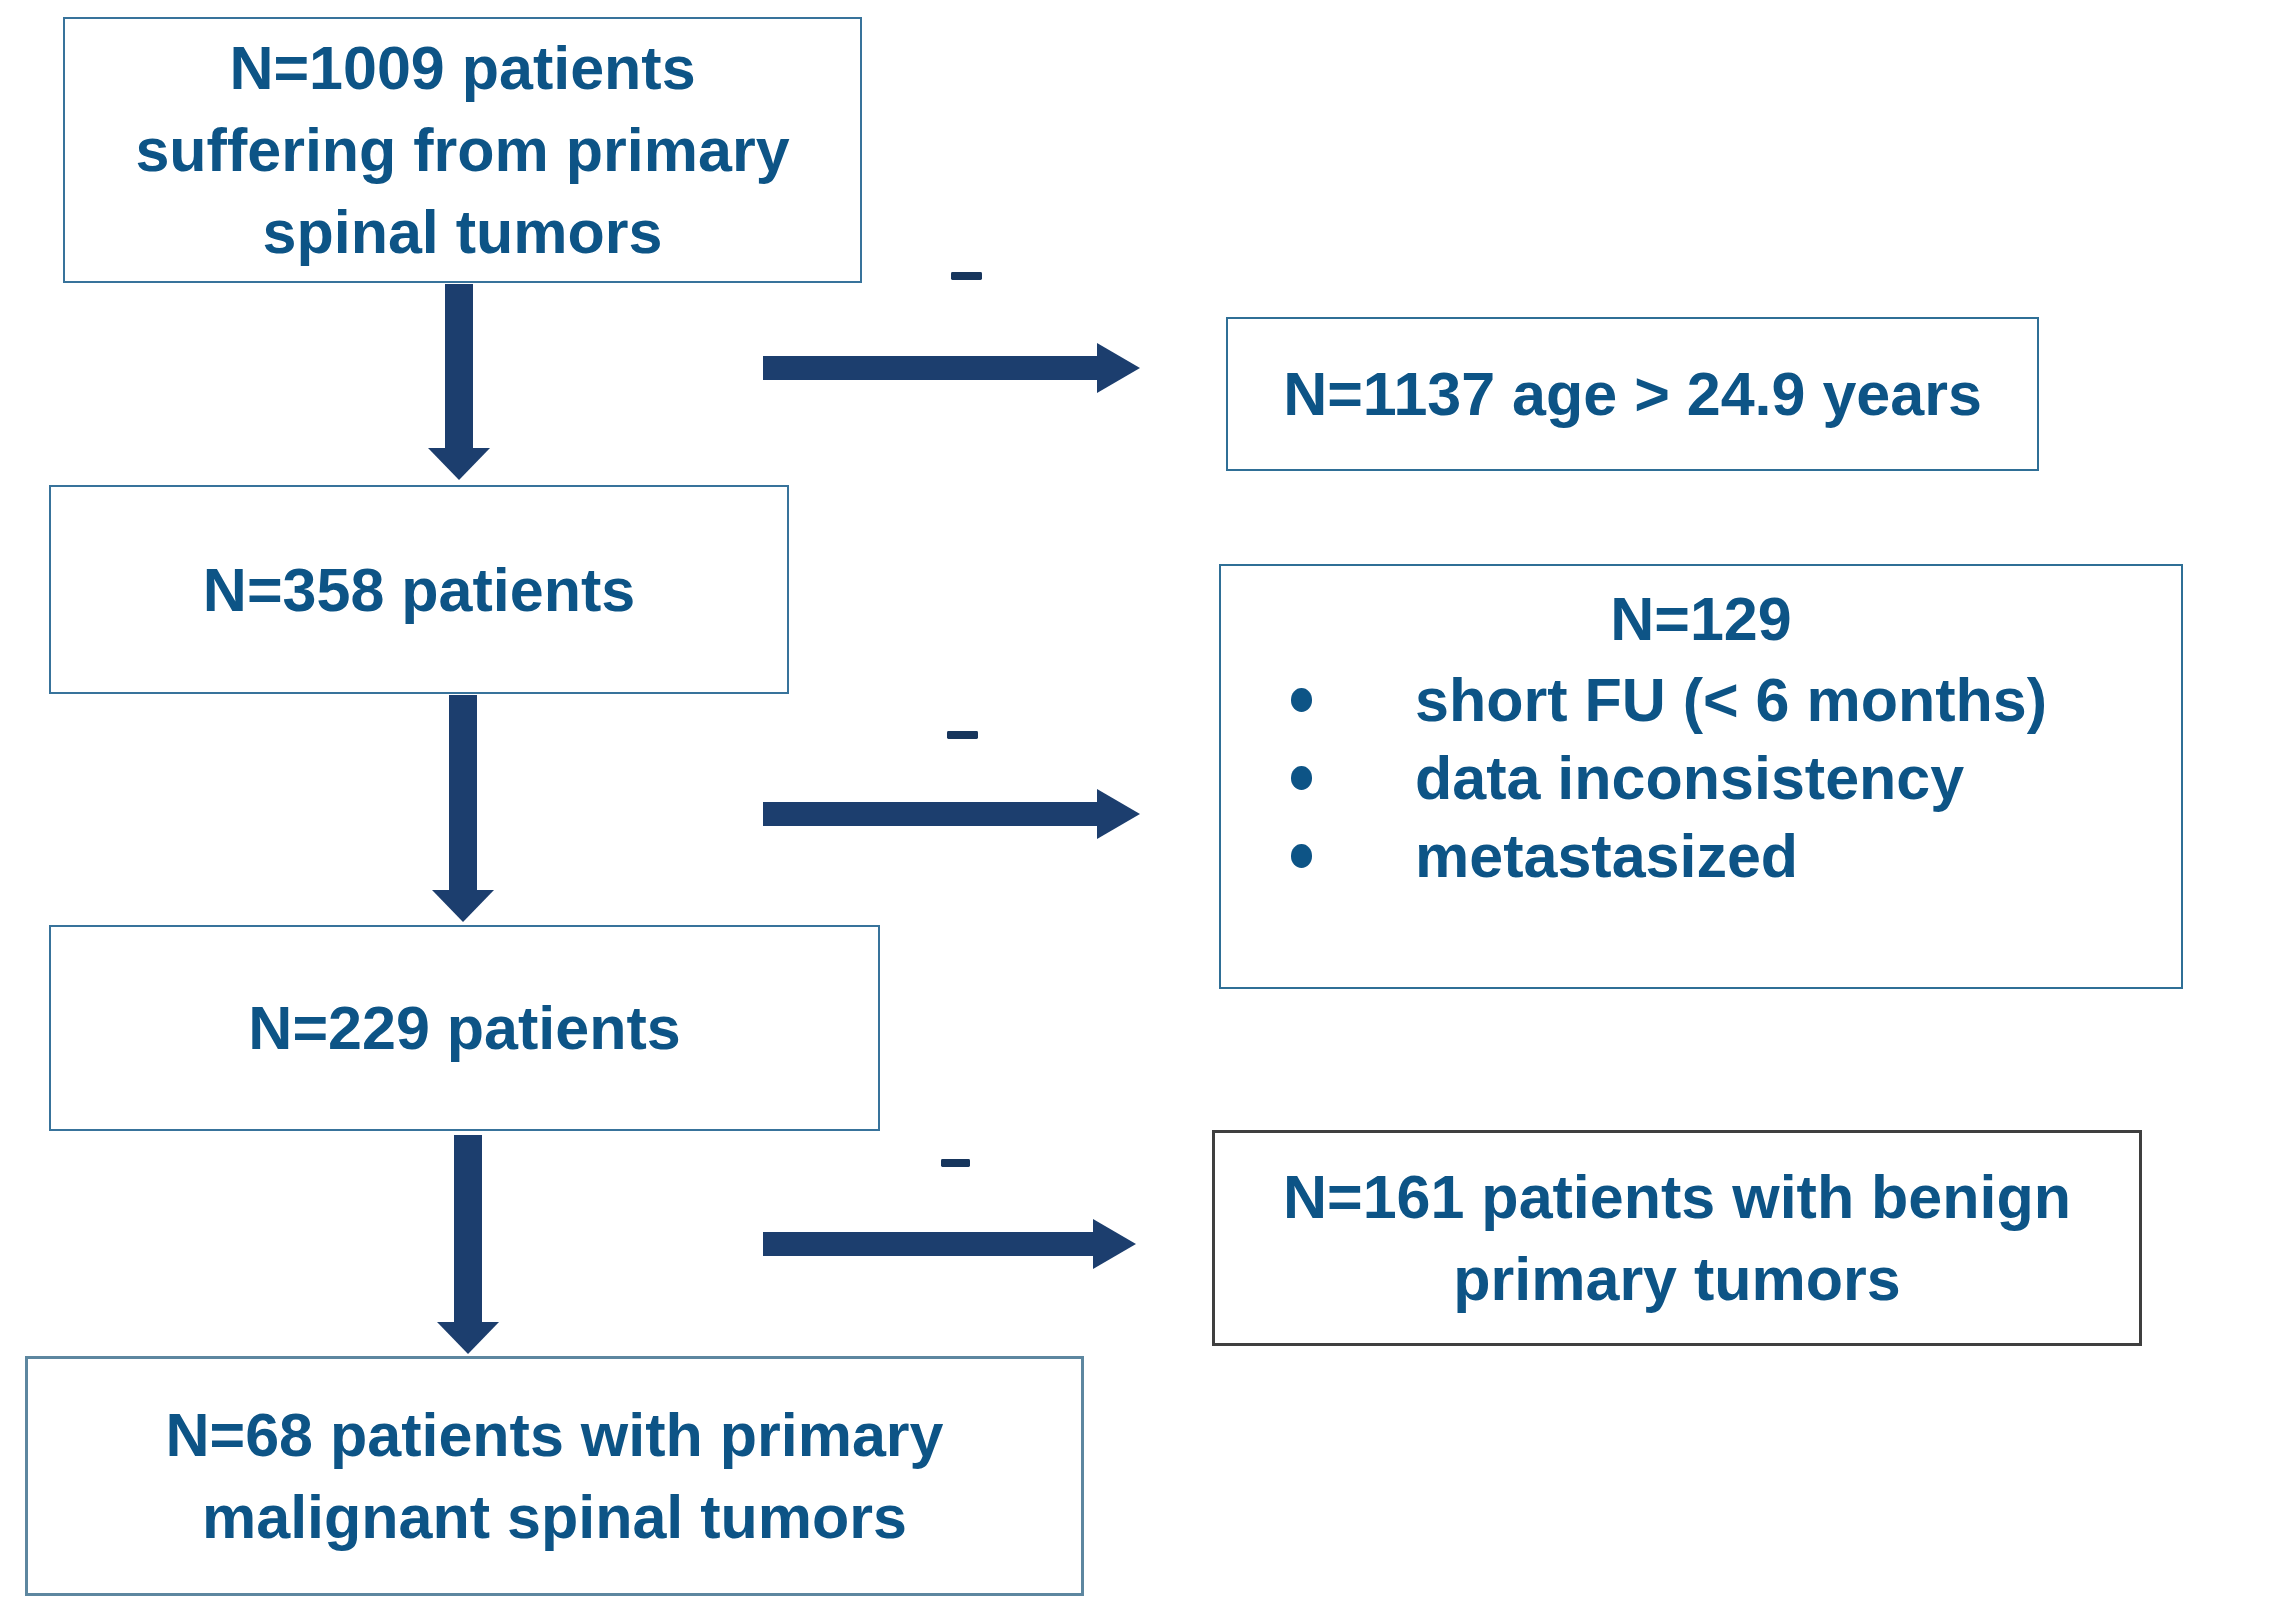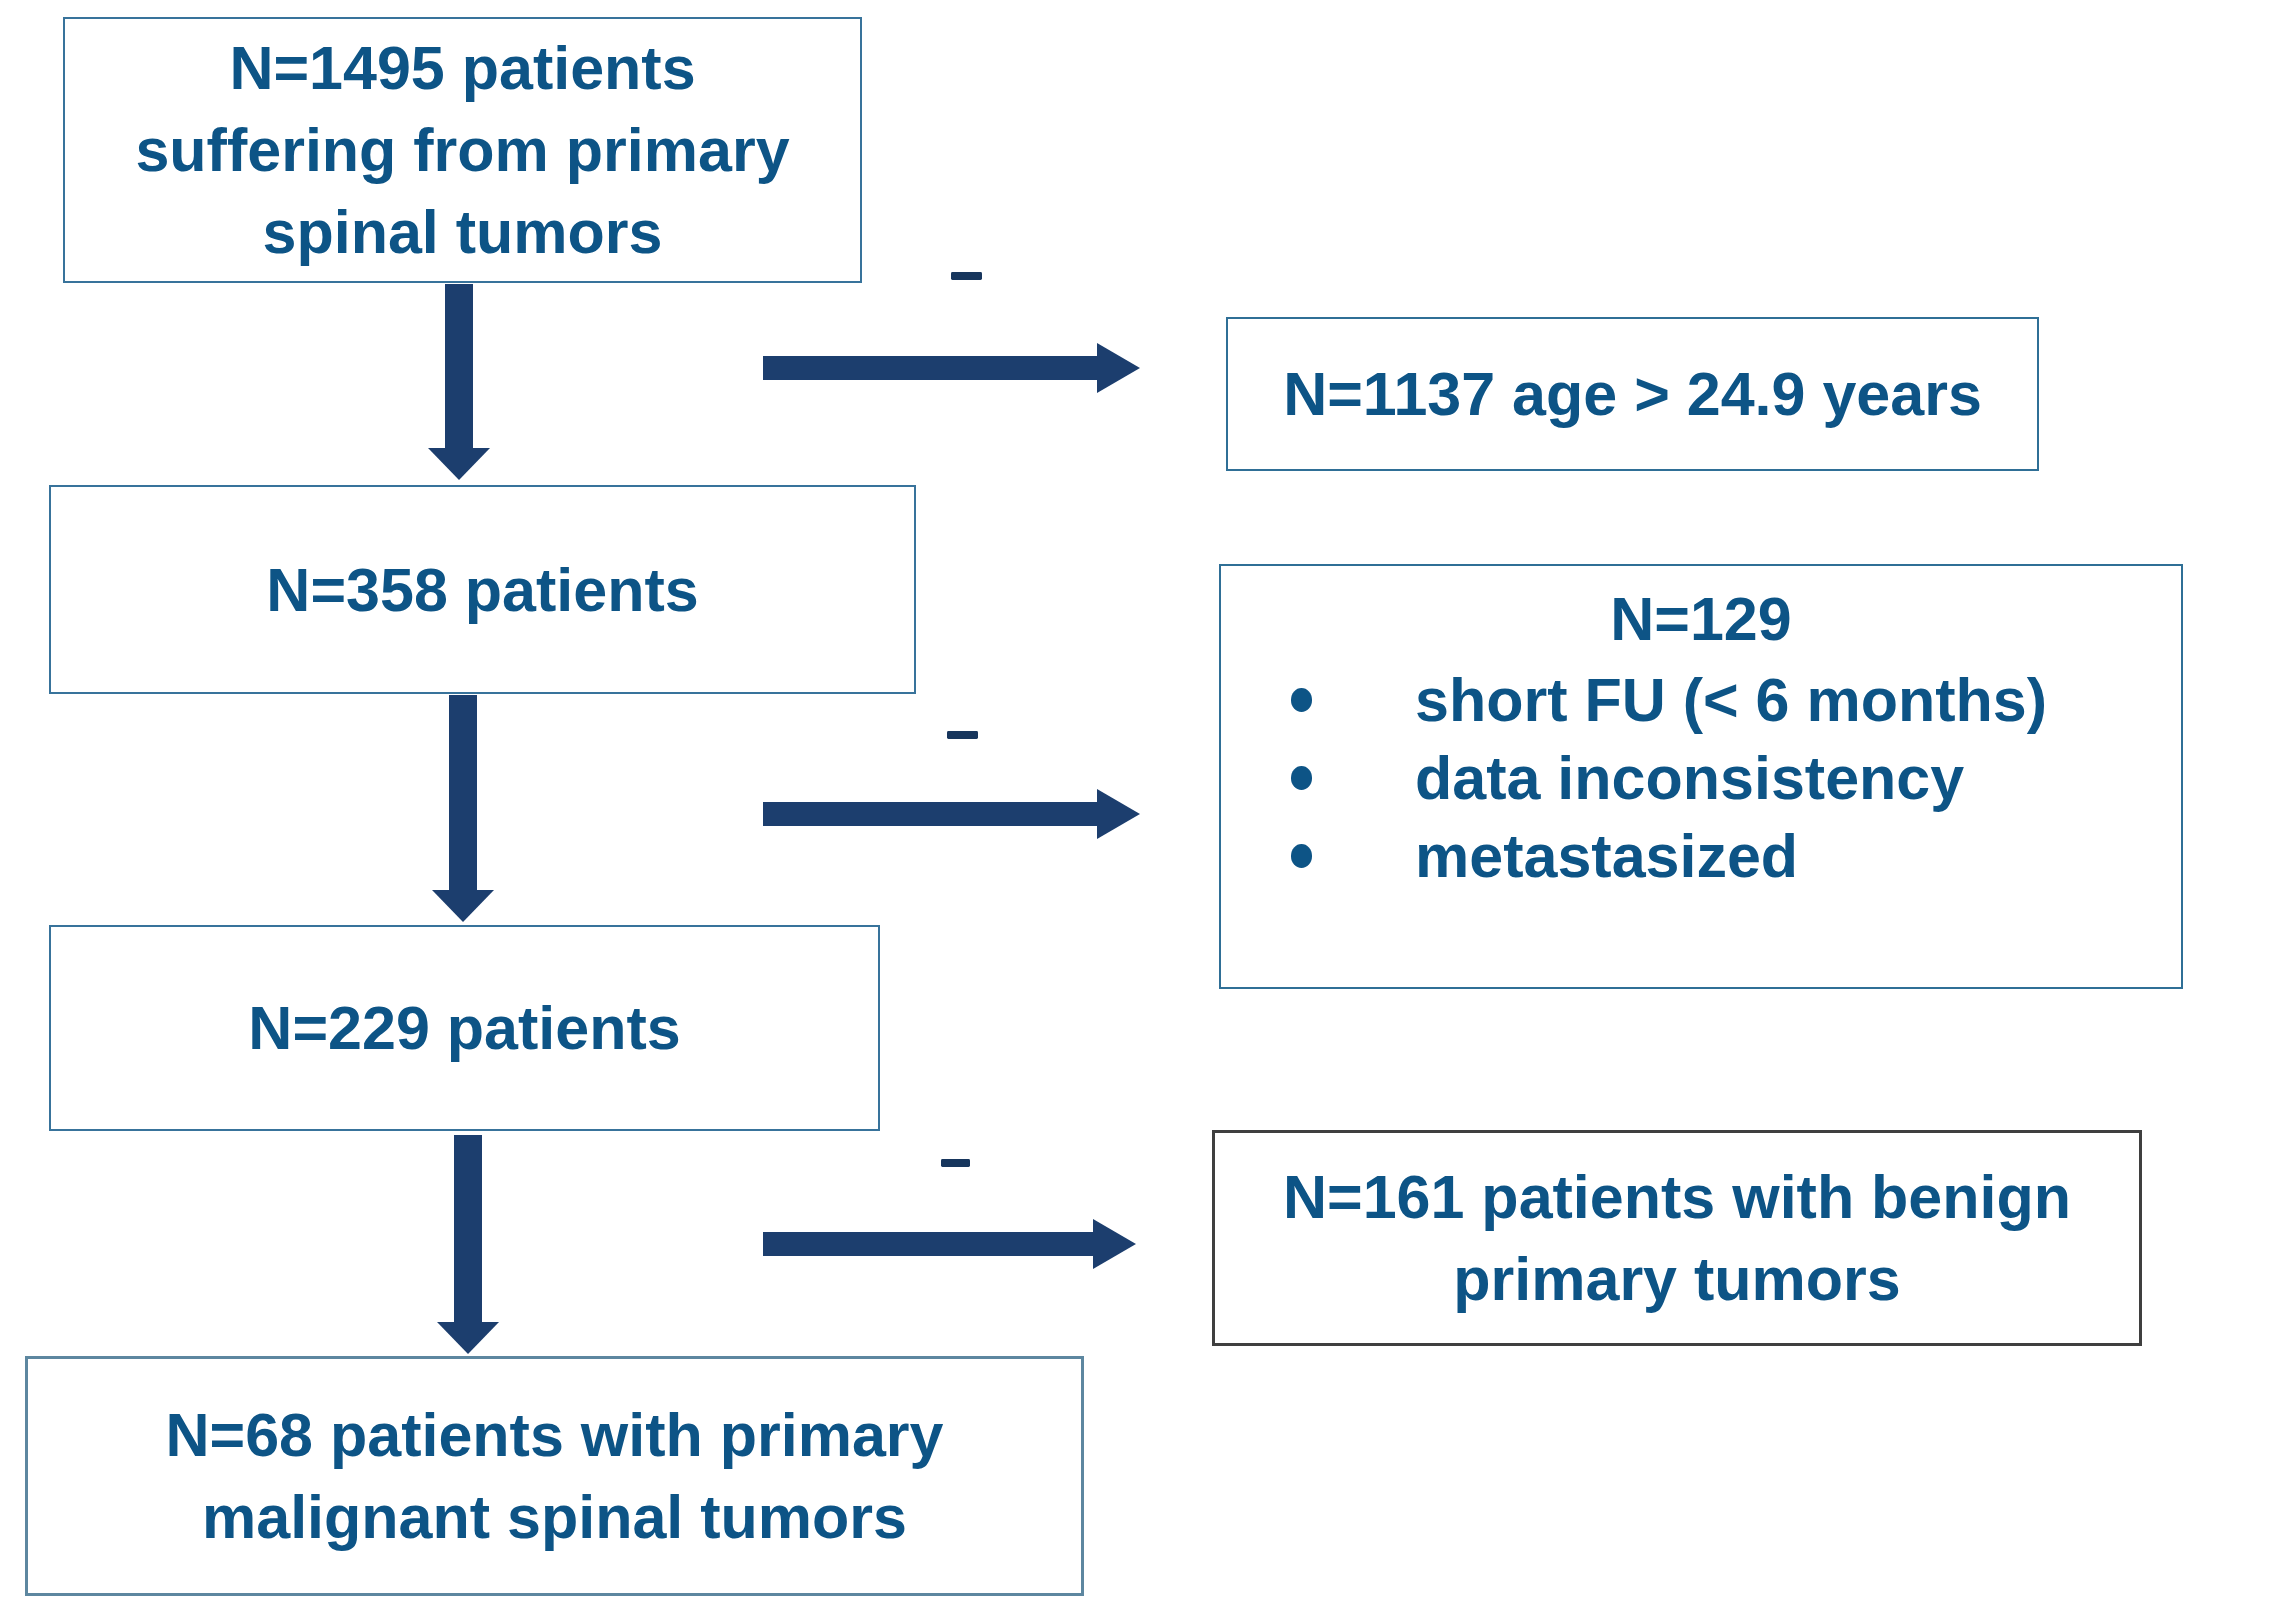--- a/index.html
+++ b/index.html
@@ -29,21 +29,21 @@
   }
   .box .line {
     font-size: 61px;
     line-height: 82px;
     white-space: nowrap;
   }
   .blue-border  { border: 2.8px solid #38739b; }
   .blue-border2 { border: 2.8px solid #2f6f96; }
 
   .box-a { left: 63px;  top: 17.4px;   width: 799px; height: 266px; }
-  .box-b { left: 49px;  top: 485px;  width: 867px; height: 209px; }
+  .box-b { left: 49px;  top: 485px;  width: 740px; height: 209px; }
   .box-c { left: 49px;  top: 925px; width: 831px; height: 206px; }
   .box-d { left: 25px;  top: 1356px; width: 1059px; height: 240px;
            border: 3.5px solid #5d87a0; }
   .box-r1 { left: 1226px; top: 273px;  width: 813px; height: 154px; margin-top: 44px; }
   .box-r2 { left: 1219px; top: 564px;  width: 964px; height: 425px;
             justify-content: flex-start; padding-top: 15px; }
   .box-r3 { left: 1212px; top: 1130px; width: 930px; height: 216px;
             border: 3.5px solid #3f3f3f; }
 
   
@@ -138,21 +138,21 @@
   .m1 { left: 951px; top: 272px;  width: 31px; height: 7.6px; }
   .m2 { left: 947px; top: 731px; width: 31px; height: 7.6px; }
   .m3 { left: 941px; top: 1159px; width: 29px; height: 8.3px; }
 </style>
 </head>
 <body>
 
 <div class="canvas">
 
   <div class="box blue-border box-a">
-    <div class="line">N=1495 patients</div>
+    <div class="line">N=1009 patients</div>
     <div class="line">suffering from primary</div>
     <div class="line">spinal tumors</div>
   </div>
 
   <div class="box blue-border box-b">
     <div class="line">N=358 patients</div>
   </div>
 
   <div class="box blue-border box-c">
     <div class="line">N=229 patients</div>

